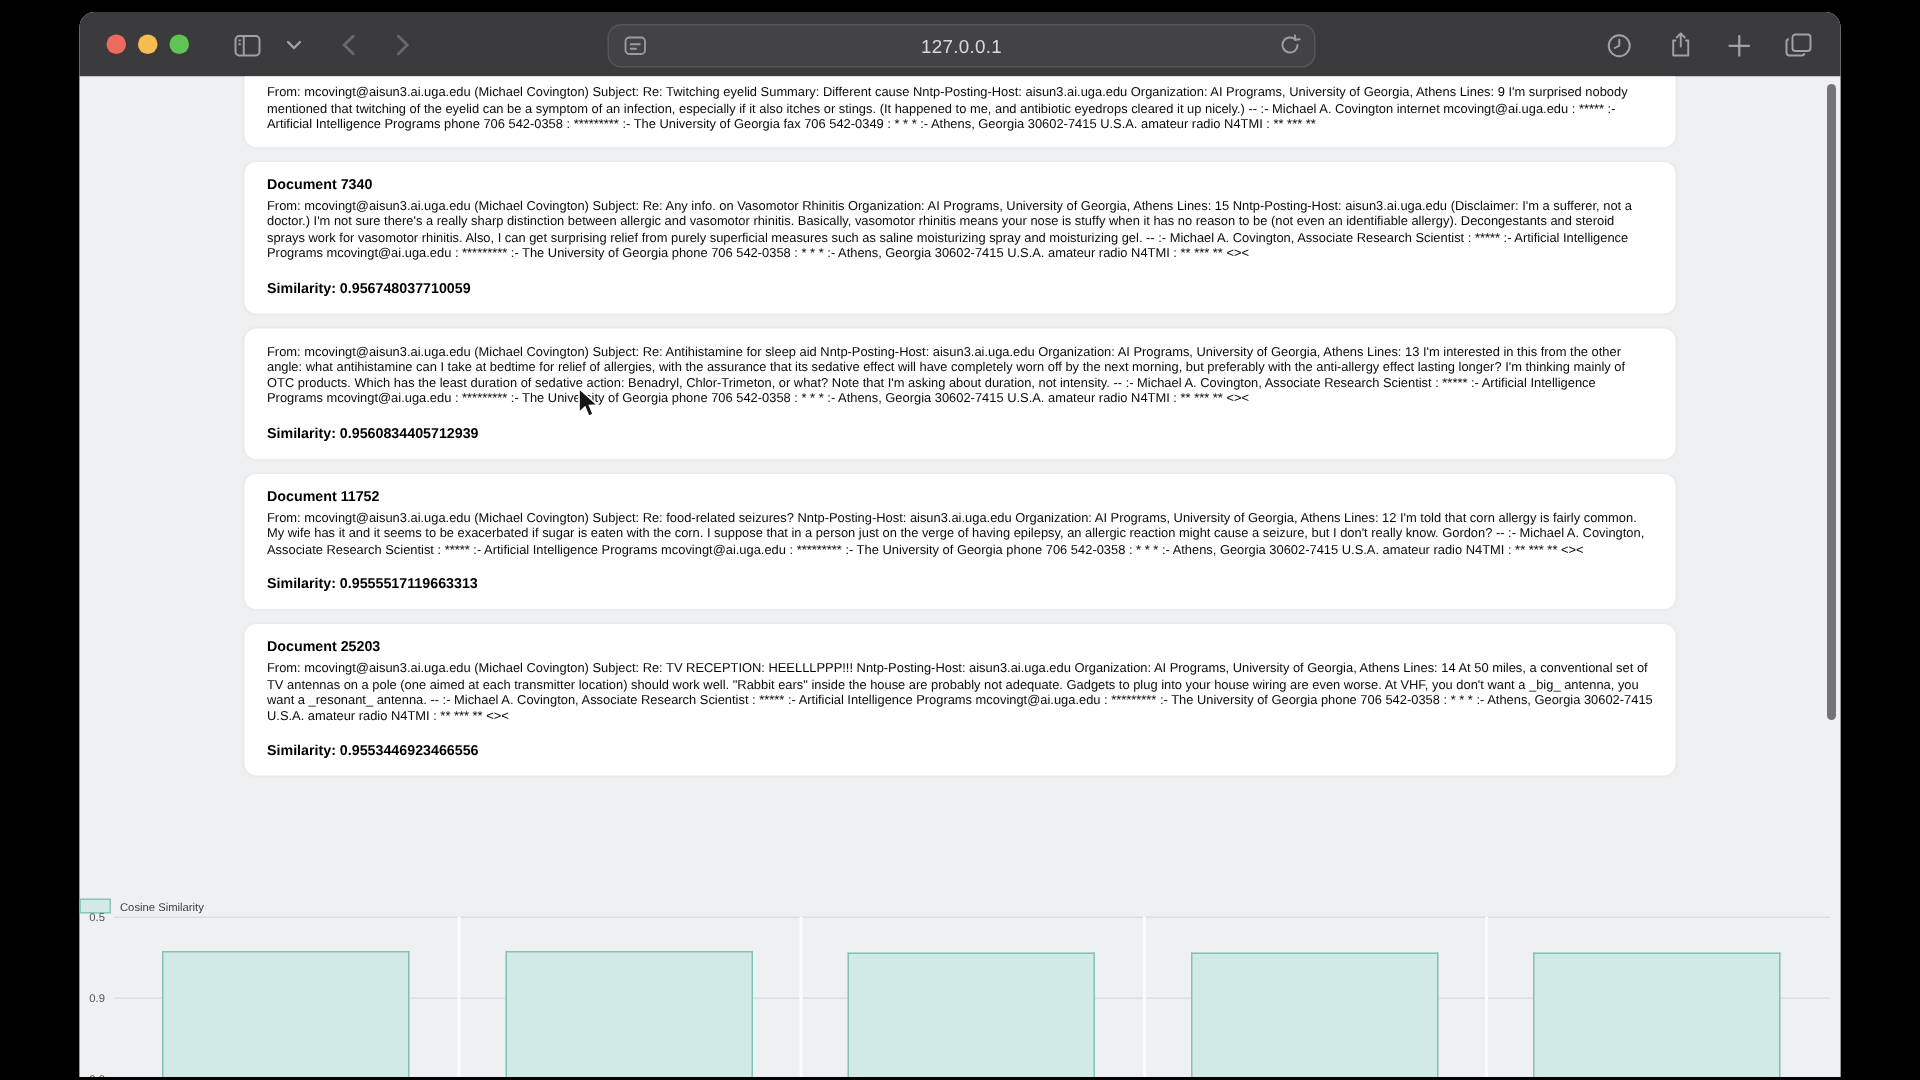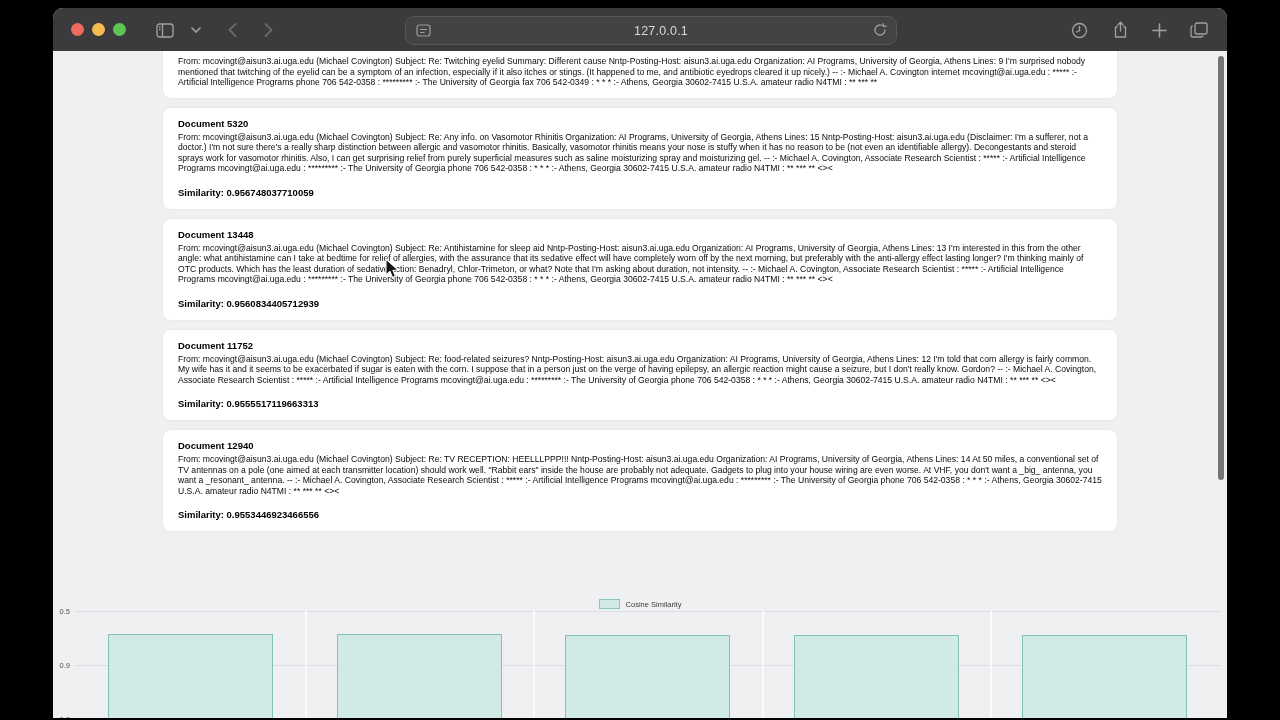--- a/index.html
+++ b/index.html
@@ -12,36 +12,36 @@
   .traffic{position:absolute;top:15px;width:13px;height:13px;border-radius:50%;}
   .t-red{left:18px;background:#ee6a5f;}
   .t-yellow{left:39px;background:#f5bd4f;}
   .t-green{left:60px;background:#60c454;}
   .chrome-icon{position:absolute;top:10px;width:24px;height:24px;display:flex;
                align-items:center;justify-content:center;color:#a2a2a5;}
   .chrome-icon svg{display:block;}
   .dim{color:#69696c;}
   .urlfield{position:absolute;left:352px;top:8px;width:470px;height:27px;
             background:#434345;border:1px solid #57575a;border-radius:9px;
-            display:flex;align-items:center;justify-content:center;padding-left:20px;}
+            display:flex;align-items:center;justify-content:center;}
   .urltext{font-size:12.5px;color:#d9d9da;letter-spacing:.2px;}
   .field-icon{position:absolute;left:9px;top:5px;color:#9d9da0;}
   .reload-icon{position:absolute;right:8px;top:5px;color:#9d9da0;}
   
   .content{position:absolute;left:0;top:43px;right:0;bottom:0;overflow:hidden;background:#eff0f2;}
   .cards{margin-top:-22px;}
   .card{width:954px;margin:0 auto 10px auto;background:#fff;border-radius:8px;
         padding:10px 15px;box-sizing:border-box;box-shadow:0 0 3px rgba(0,0,0,.06);}
   .card.clipped{padding-top:27px;}
   .doc-title{font-size:9.5px;font-weight:bold;color:#000;margin:0 0 3px 0;}
   .doc-body{font-size:8.6px;line-height:10.5px;color:#0a0a0a;margin:0;}
   .doc-sim{font-size:9.5px;font-weight:bold;color:#000;margin:13px 0 1px 0;}
   
   .chart{position:absolute;left:0;top:547px;right:0;height:200px;}
-  .legend{display:flex;align-items:center;justify-content:center;height:12px;margin-bottom:1px;}
+  .legend{display:flex;align-items:center;height:12px;margin-bottom:1px;}
   .legend-swatch{width:19px;height:8px;background:#d2eae5;border:1px solid #8cc5bb;margin-right:6px;}
   .legend-label{font-size:7.5px;color:#3c3c3c;}
   .plot{position:absolute;left:23px;top:13px;width:1144px;height:160px;}
   .gridline{position:absolute;left:0;right:0;height:1px;background:#dcdde0;}
   .vsep{position:absolute;top:0;bottom:0;width:2px;background:#fafbfc;}
   .ytick{position:absolute;right:1150px;width:30px;text-align:right;font-size:7.5px;
          color:#555;line-height:9px;}
   .bar{position:absolute;background:#d2eae5;border:1px solid #85c0b6;border-bottom:none;box-sizing:border-box;}
   
   .scrollbar{position:absolute;right:3px;top:5px;width:6px;height:424px;
@@ -127,39 +127,38 @@
   </div>
 
   <div class="content">
     <div class="cards">
 
       <div class="card clipped">
         <p class="doc-body">From: mcovingt@aisun3.ai.uga.edu (Michael Covington) Subject: Re: Twitching eyelid Summary: Different cause Nntp-Posting-Host: aisun3.ai.uga.edu Organization: AI Programs, University of Georgia, Athens Lines: 9 I'm surprised nobody mentioned that twitching of the eyelid can be a symptom of an infection, especially if it also itches or stings. (It happened to me, and antibiotic eyedrops cleared it up nicely.) -- :- Michael A. Covington internet mcovingt@ai.uga.edu : ***** :- Artificial Intelligence Programs phone 706 542-0358 : ********* :- The University of Georgia fax 706 542-0349 : * * * :- Athens, Georgia 30602-7415 U.S.A. amateur radio N4TMI : ** *** **</p>
       </div>
 
       <div class="card">
-        <p class="doc-title">Document 5320</p>
+        <p class="doc-title">Document 7340</p>
         <p class="doc-body">From: mcovingt@aisun3.ai.uga.edu (Michael Covington) Subject: Re: Any info. on Vasomotor Rhinitis Organization: AI Programs, University of Georgia, Athens Lines: 15 Nntp-Posting-Host: aisun3.ai.uga.edu (Disclaimer: I'm a sufferer, not a doctor.) I'm not sure there's a really sharp distinction between allergic and vasomotor rhinitis. Basically, vasomotor rhinitis means your nose is stuffy when it has no reason to be (not even an identifiable allergy). Decongestants and steroid sprays work for vasomotor rhinitis. Also, I can get surprising relief from purely superficial measures such as saline moisturizing spray and moisturizing gel. -- :- Michael A. Covington, Associate Research Scientist : ***** :- Artificial Intelligence Programs mcovingt@ai.uga.edu : ********* :- The University of Georgia phone 706 542-0358 : * * * :- Athens, Georgia 30602-7415 U.S.A. amateur radio N4TMI : ** *** ** &lt;&gt;&lt;</p>
         <p class="doc-sim">Similarity: 0.956748037710059</p>
       </div>
 
       <div class="card">
-        <p class="doc-title">Document 13448</p>
         <p class="doc-body">From: mcovingt@aisun3.ai.uga.edu (Michael Covington) Subject: Re: Antihistamine for sleep aid Nntp-Posting-Host: aisun3.ai.uga.edu Organization: AI Programs, University of Georgia, Athens Lines: 13 I'm interested in this from the other angle: what antihistamine can I take at bedtime for relief of allergies, with the assurance that its sedative effect will have completely worn off by the next morning, but preferably with the anti-allergy effect lasting longer? I'm thinking mainly of OTC products. Which has the least duration of sedative action: Benadryl, Chlor-Trimeton, or what? Note that I'm asking about duration, not intensity. -- :- Michael A. Covington, Associate Research Scientist : ***** :- Artificial Intelligence Programs mcovingt@ai.uga.edu : ********* :- The University of Georgia phone 706 542-0358 : * * * :- Athens, Georgia 30602-7415 U.S.A. amateur radio N4TMI : ** *** ** &lt;&gt;&lt;</p>
         <p class="doc-sim">Similarity: 0.9560834405712939</p>
       </div>
 
       <div class="card">
         <p class="doc-title">Document 11752</p>
         <p class="doc-body">From: mcovingt@aisun3.ai.uga.edu (Michael Covington) Subject: Re: food-related seizures? Nntp-Posting-Host: aisun3.ai.uga.edu Organization: AI Programs, University of Georgia, Athens Lines: 12 I'm told that corn allergy is fairly common. My wife has it and it seems to be exacerbated if sugar is eaten with the corn. I suppose that in a person just on the verge of having epilepsy, an allergic reaction might cause a seizure, but I don't really know. Gordon? -- :- Michael A. Covington, Associate Research Scientist : ***** :- Artificial Intelligence Programs mcovingt@ai.uga.edu : ********* :- The University of Georgia phone 706 542-0358 : * * * :- Athens, Georgia 30602-7415 U.S.A. amateur radio N4TMI : ** *** ** &lt;&gt;&lt;</p>
         <p class="doc-sim">Similarity: 0.9555517119663313</p>
       </div>
 
       <div class="card">
-        <p class="doc-title">Document 12940</p>
+        <p class="doc-title">Document 25203</p>
         <p class="doc-body">From: mcovingt@aisun3.ai.uga.edu (Michael Covington) Subject: Re: TV RECEPTION: HEELLLPPP!!! Nntp-Posting-Host: aisun3.ai.uga.edu Organization: AI Programs, University of Georgia, Athens Lines: 14 At 50 miles, a conventional set of TV antennas on a pole (one aimed at each transmitter location) should work well. "Rabbit ears" inside the house are probably not adequate. Gadgets to plug into your house wiring are even worse. At VHF, you don't want a _big_ antenna, you want a _resonant_ antenna. -- :- Michael A. Covington, Associate Research Scientist : ***** :- Artificial Intelligence Programs mcovingt@ai.uga.edu : ********* :- The University of Georgia phone 706 542-0358 : * * * :- Athens, Georgia 30602-7415 U.S.A. amateur radio N4TMI : ** *** ** &lt;&gt;&lt;</p>
         <p class="doc-sim">Similarity: 0.9553446923466556</p>
       </div>
     </div>
 
     <div class="chart">
       <div class="legend">
         <span class="legend-swatch"></span>
         <span class="legend-label">Cosine Similarity</span>
       </div>

